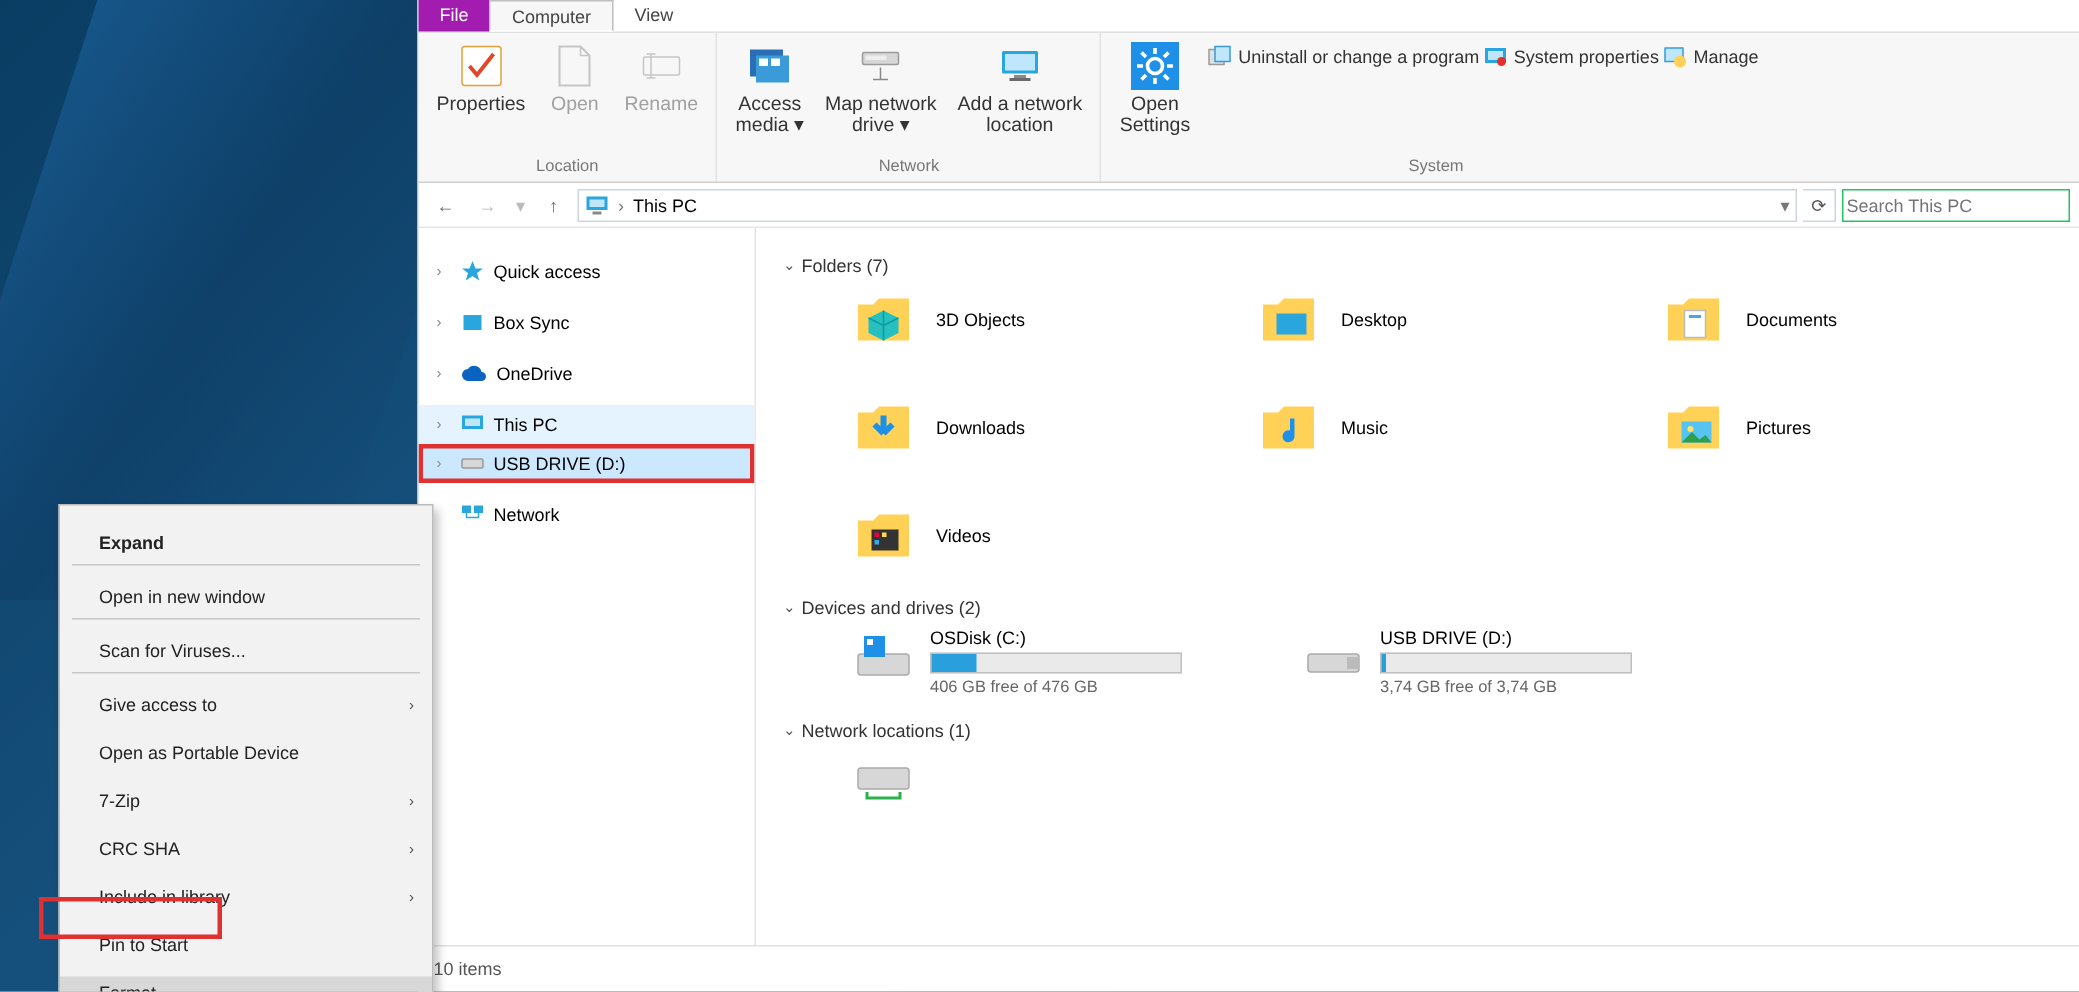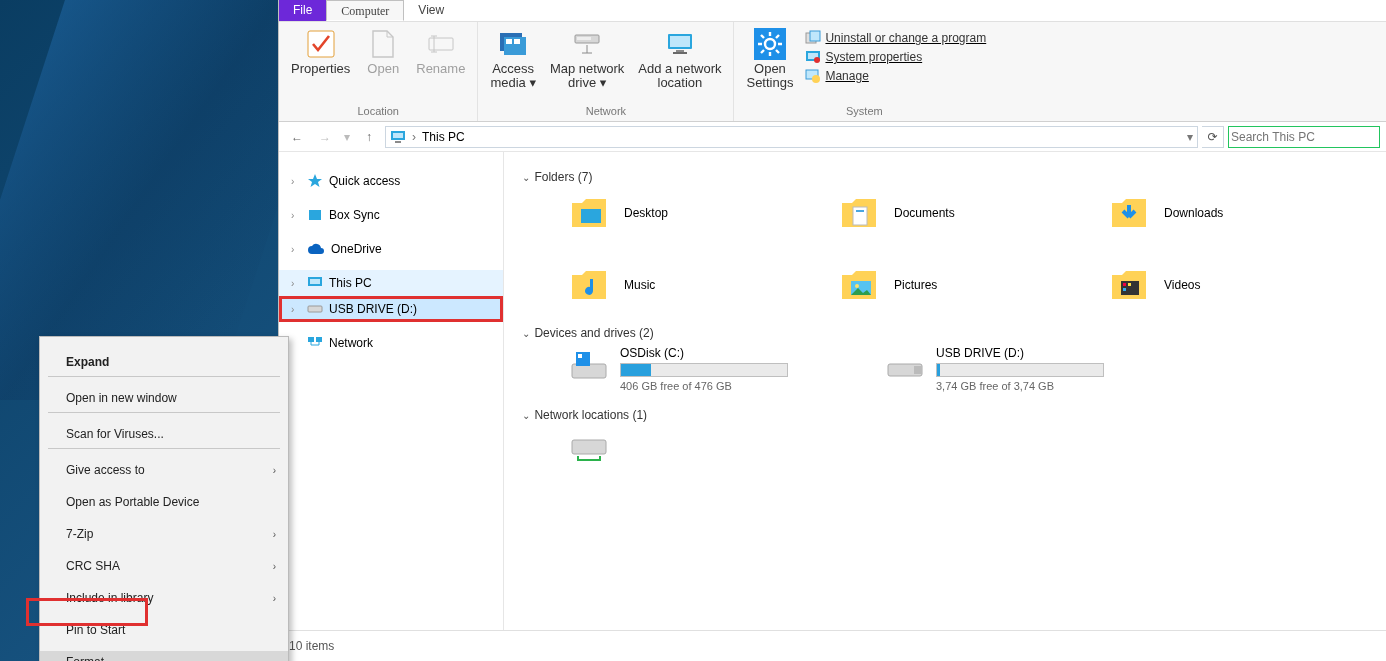--- a/index.html
+++ b/index.html
@@ -3,32 +3,32 @@
 <meta charset="utf-8">
 <style>
 * { margin: 0; padding: 0; box-sizing: border-box; font-family: "Segoe UI", Tahoma, sans-serif; font-size: 12px; }
 body { width: 1386px; height: 661px; background: #0a3d62; overflow: hidden; position: relative; }
 .desktop { position: absolute; inset: 0; background: linear-gradient(135deg, #0a3d62 0%, #1b5a8a 50%, #0a3d62 100%); }
 .desktop::before { content: ""; position: absolute; top: 0; left: 0; width: 280px; height: 400px; background: linear-gradient(110deg, rgba(30,100,160,.6), rgba(10,40,80,.2), transparent); transform: skewX(-18deg); }
 .explorer { position: absolute; top: 0; left: 278px; right: 0; bottom: 0; background: #fff; display: flex; flex-direction: column; border-left: 1px solid #c0c0c0; }
 
 .tabstrip { display: flex; height: 22px; background: #fff; border-bottom: 1px solid #e0e0e0; }
 .tab { padding: 3px 14px 0; color: #444; cursor: pointer; }
-.tab.file { background: #6d28d9; color: #fff; padding-left: 14px; }
-.tab.active { border: 1px solid #c0c0c0; border-bottom: 1px solid #fff; background: #f7f7f7; font-family: Liberation Serif, serif; }
+.tab.file { background: #a21caf; color: #fff; padding-left: 14px; }
+.tab.active { border: 1px solid #c0c0c0; border-bottom: 1px solid #fff; background: #f7f7f7; }
 
 .ribbon { display: flex; background: #f7f7f7; height: 100px; border-bottom: 1px solid #d0d0d0; }
 .rgroup { display: flex; flex-direction: column; align-items: center; padding: 4px 8px 2px; border-right: 1px solid #e3e3e3; }
 .rgroup-items { display: flex; gap: 6px; align-items: flex-start; }
 .rbtn { display: flex; flex-direction: column; align-items: center; gap: 2px; padding: 2px 4px; min-width: 46px; text-align: center; cursor: pointer; }
 .rbtn span.lbl { font-size: 13px; color: #333; line-height: 1.05; }
 .rbtn.disabled span.lbl { color: #a0a0a0; }
 .ricon { width: 32px; height: 32px; display: flex; align-items: center; justify-content: center; }
 .rgroup-name { font-size: 11px; color: #777; margin-top: auto; padding-bottom: 2px; }
-.syslist { display: flex; flex-direction: column; gap: 3px; padding: 4px 0 0 2px; text-decoration: underline; }
+.syslist { display: flex; flex-direction: row; gap: 3px; padding: 4px 0 0 2px; }
 .sysitem { display: flex; align-items: center; gap: 4px; font-size: 11px; color: #333; cursor: pointer; }
 .sysicon { width: 16px; height: 16px; display:flex; align-items:center; justify-content:center; }
 
 .addrbar { display: flex; align-items: center; height: 30px; border-bottom: 1px solid #e6e6e6; padding: 0 6px; gap: 4px; }
 .navarrow { width: 24px; text-align: center; color: #666; cursor: pointer; }
 .navarrow.disabled { color: #bbb; }
 .addrbox { flex: 1; display: flex; align-items: center; border: 1px solid #ccd6e0; height: 22px; padding: 0 4px; gap: 6px; }
 .addrbox .pcicon { width: 16px; height: 16px; }
 .refresh { width: 22px; height: 22px; border: 1px solid #ccd6e0; border-left: none; display:flex; align-items:center; justify-content:center; cursor:pointer; color:#555; }
 .searchbox { width: 152px; border: 1px solid #22c55e; height: 22px; padding: 0 2px; color: #888; }
@@ -39,21 +39,21 @@
 .navitem .chev { width: 10px; color: #888; font-size: 10px; }
 .navitem.selected { background: #cce8ff; }
 .navitem.light { background: #e5f3ff; }
 .navitem.red-annot { outline: 3px solid #e03030; outline-offset: -3px; }
 .content { flex: 1; overflow: auto; padding: 10px 0 0 20px; }
 .section-hdr { display: flex; align-items: center; gap: 4px; color: #333; margin: 8px 0 6px -2px; cursor: pointer; }
 .section-hdr .chev { color: #555; font-size: 10px; }
 .folder-grid { display: grid; grid-template-columns: repeat(3, 270px); row-gap: 30px; margin: 8px 0 20px 44px; }
 .folder-item { display: flex; align-items: center; gap: 14px; cursor: pointer; }
 .ficon { width: 42px; height: 42px; display:flex; align-items:center; justify-content:center; }
-.drive-grid { display: grid; grid-template-columns: repeat(2, 300px); gap: 14px 16px; margin: 2px 0 16px 44px; }
+.drive-grid { display: grid; grid-template-columns: repeat(2, 300px); gap: 14px 0; margin: 2px 0 16px 44px; }
 .drive { display: flex; gap: 10px; cursor: pointer; }
 .dicon { width: 42px; height: 36px; display:flex; align-items:flex-end; justify-content:center; }
 .dinfo { display: flex; flex-direction: column; gap: 3px; }
 .bar { width: 168px; height: 14px; border: 1px solid #bfbfbf; background: #eaeaea; position: relative; }
 .bar .fill { position: absolute; top: 0; left: 0; bottom: 0; background: #29a0dd; }
 .dfree { font-size: 11px; color: #666; }
 .status { border-top: 1px solid #e0e0e0; height: 31px; display: flex; align-items: center; padding: 0 10px; color: #555; font-size: 11px; background:#fff; }
 
 .ctx { position: absolute; top: 336px; left: 39px; width: 250px; background: #f2f2f2; border: 1px solid #bababa; box-shadow: 3px 3px 6px rgba(0,0,0,.25); z-index: 10; padding: 4px 0; }
 .ctx-item { padding: 4px 12px 4px 26px; cursor: pointer; display: flex; justify-content: space-between; align-items: center; color: #222; margin-top: 10px; }
@@ -275,20 +275,30 @@
     <div class="content">
       <div class="section-hdr">
           <span class="chev">⌄</span>
           <span>Folders (7)</span>
         </div>
       <div class="folder-grid">
         <div class="folder-item">
             <span class="ficon">
               <svg width="40" height="40" viewBox="0 0 40 40">
                 <path class="folder-svg" d="M3 10h10l4-4h20v28H3z"></path>
+                <path d="M20 14l10 5v10l-10 5-10-5V19z" fill="#27c0c0"></path>
+                <path d="M20 14v20M10 19l10 5 10-5" stroke="#0e9a9a" fill="none"></path>
+              </svg>
+            </span>
+            <span>3D Objects</span>
+          </div>
+        <div class="folder-item">
+            <span class="ficon">
+              <svg width="40" height="40" viewBox="0 0 40 40">
+                <path class="folder-svg" d="M3 10h10l4-4h20v28H3z"></path>
                 <rect x="12" y="16" width="20" height="14" class="hint"></rect>
               </svg>
             </span>
             <span>Desktop</span>
           </div>
         <div class="folder-item">
             <span class="ficon">
               <svg width="40" height="40" viewBox="0 0 40 40">
                 <path class="folder-svg" d="M3 10h10l4-4h20v28H3z"></path>
                 <rect x="14" y="14" width="14" height="18" fill="#fff" stroke="#bbb"></rect>

